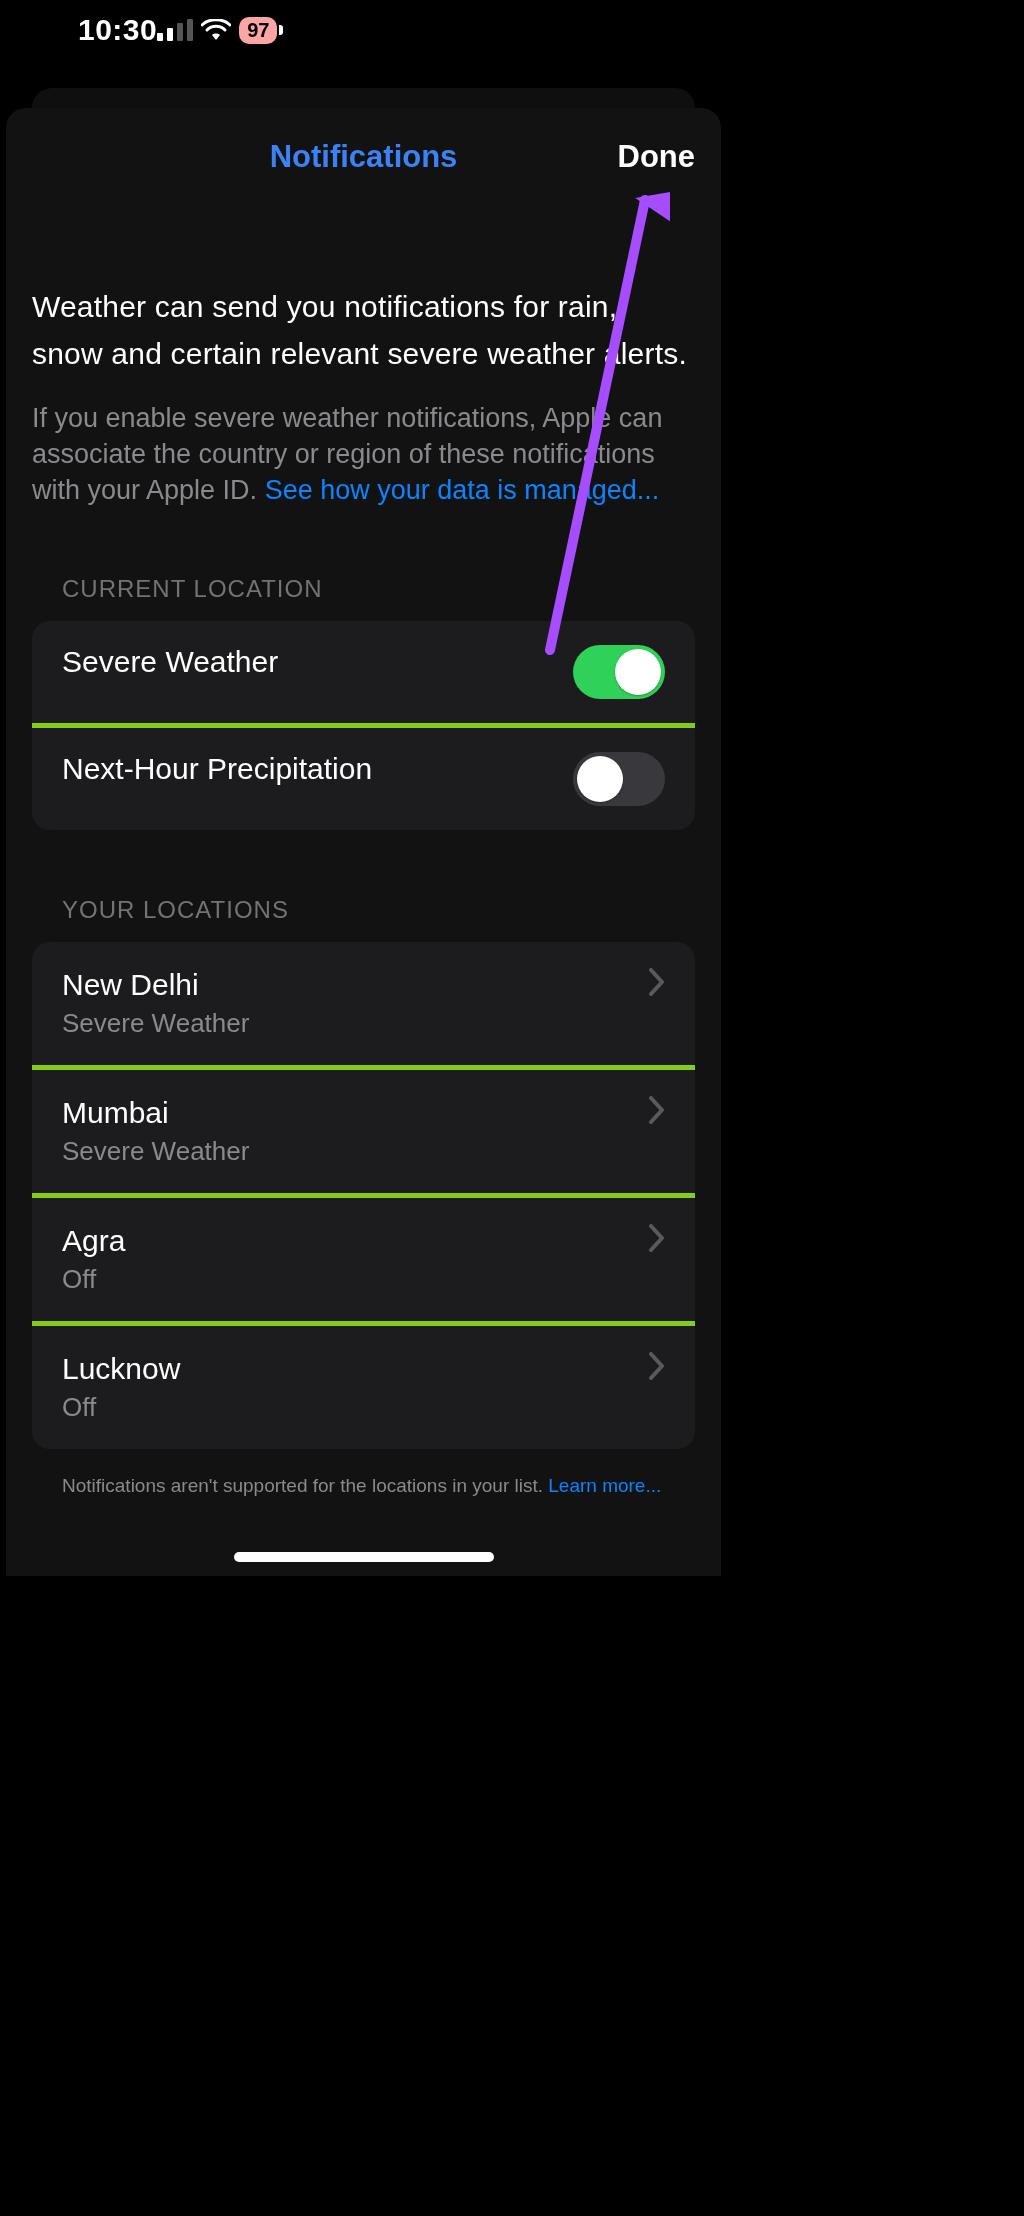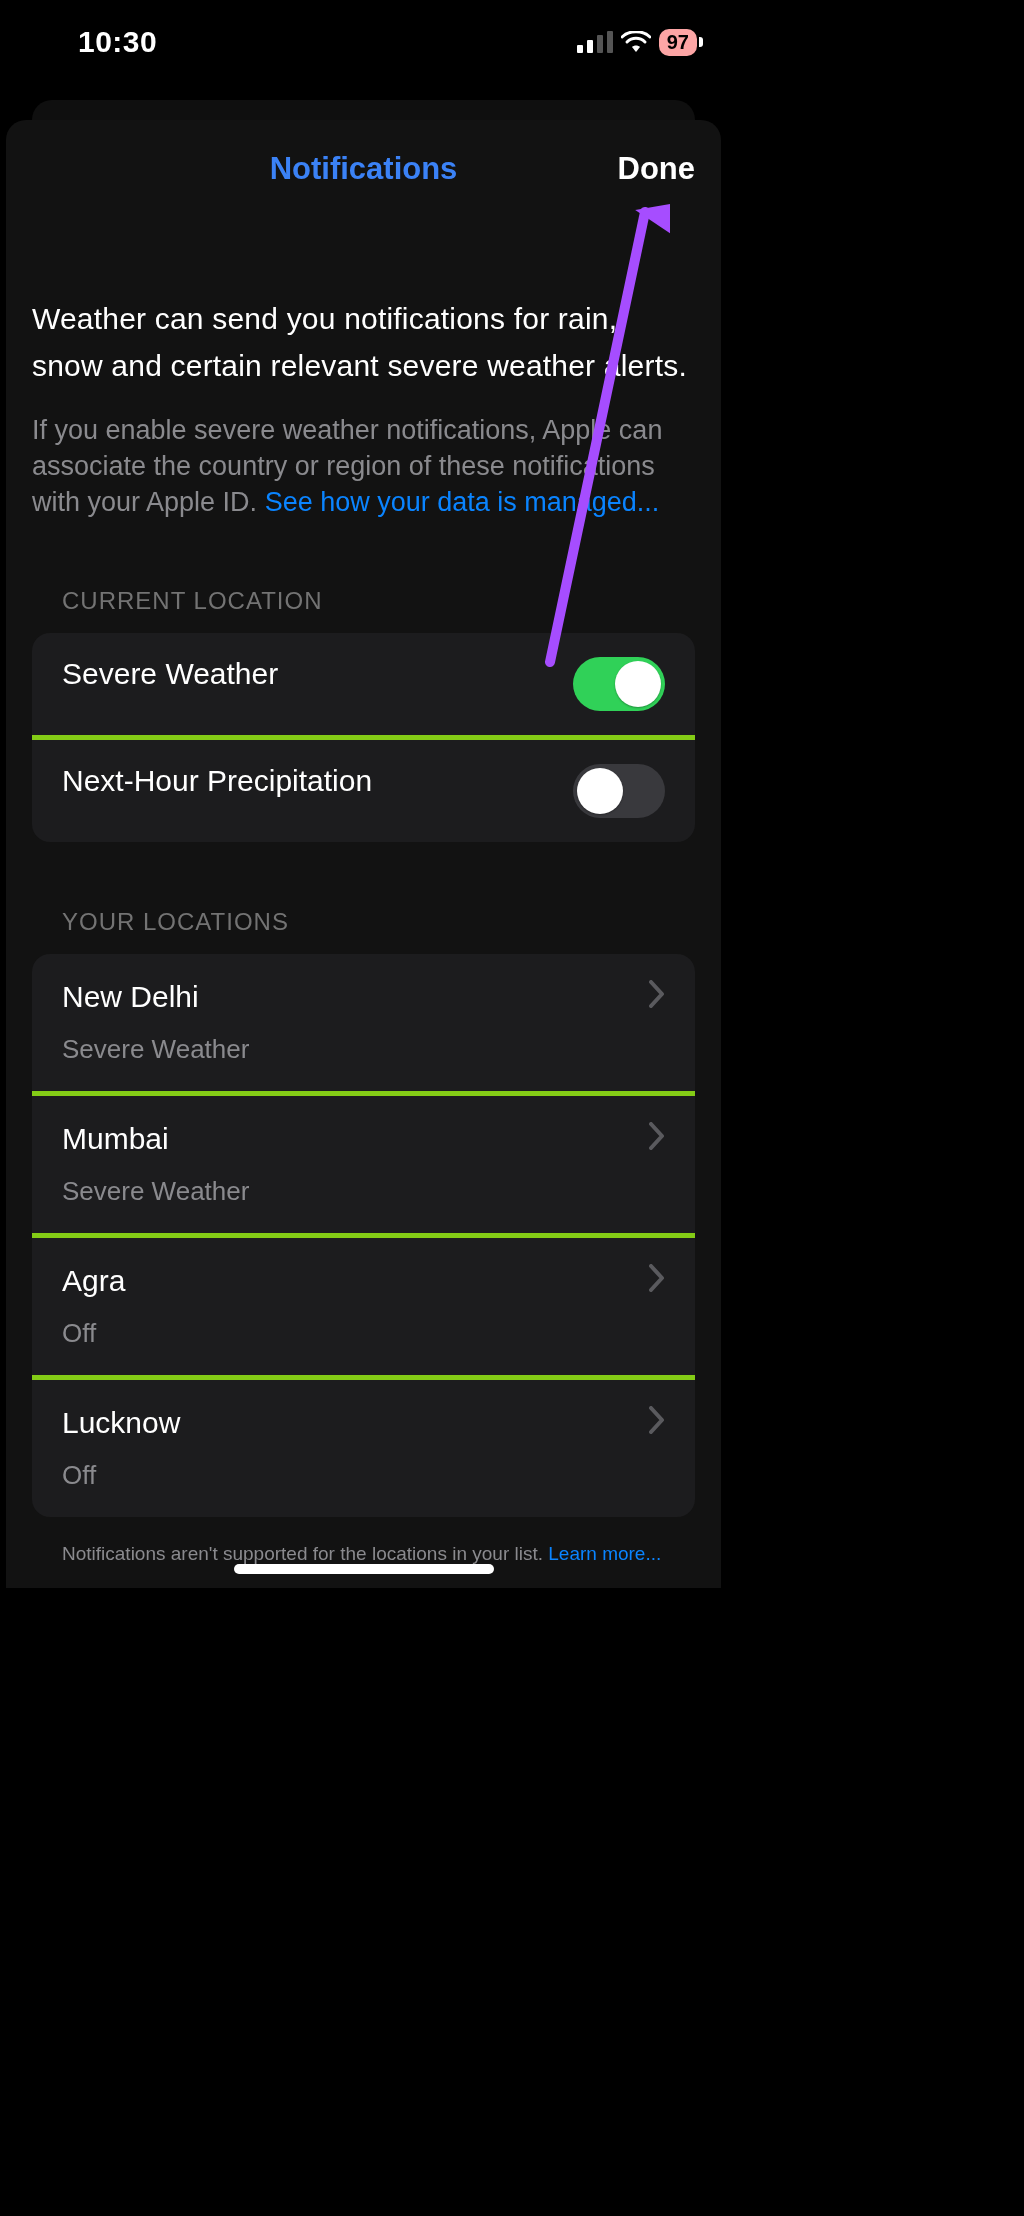--- a/index.html
+++ b/index.html
@@ -20,22 +20,20 @@
     margin: 0;
     color: #fff;
   }
   
   .status-bar {
     width: 100%;
     height: 60px;
     padding: 0 30px;
     display: flex;
     align-items: center;
-    justify-content: space-between;
-    margin-top: 12px;
   }
   .status-time {
     font-size: 30px;
     font-weight: 600;
     letter-spacing: 0.5px;
     margin-left: 48px;
   }
   .status-right {
     display: flex;
     align-items: center;
@@ -94,21 +92,21 @@
   }
   .group {
     margin-top:18px; background:#1c1c1e; border-radius:18px; overflow:hidden;
   }
   .row {
     display:flex; align-items:flex-start; justify-content:space-between;
     padding: 24px 30px; min-height:82px;
   }
   .row + .row { border-top:5px solid #84cc16; }
   .row-title { font-size:30px; color:#fff; font-weight:400; }
-  .row-text { display:flex; flex-direction:column; gap:20px; }
+  .row-text { display:flex; flex-direction:column; gap:6px; }
   .row-sub { font-size:26px; color:#8a8a8e; }
   
   .toggle {
     width:92px; height:54px; border-radius:27px; position:relative; cursor:pointer;
     transition:background .15s;
   }
   .toggle.on { background:#30d158; }
   .toggle.off { background:#39393d; }
   .knob {
     position:absolute; top:4px; width:46px; height:46px; border-radius:50%; background:#fff;

